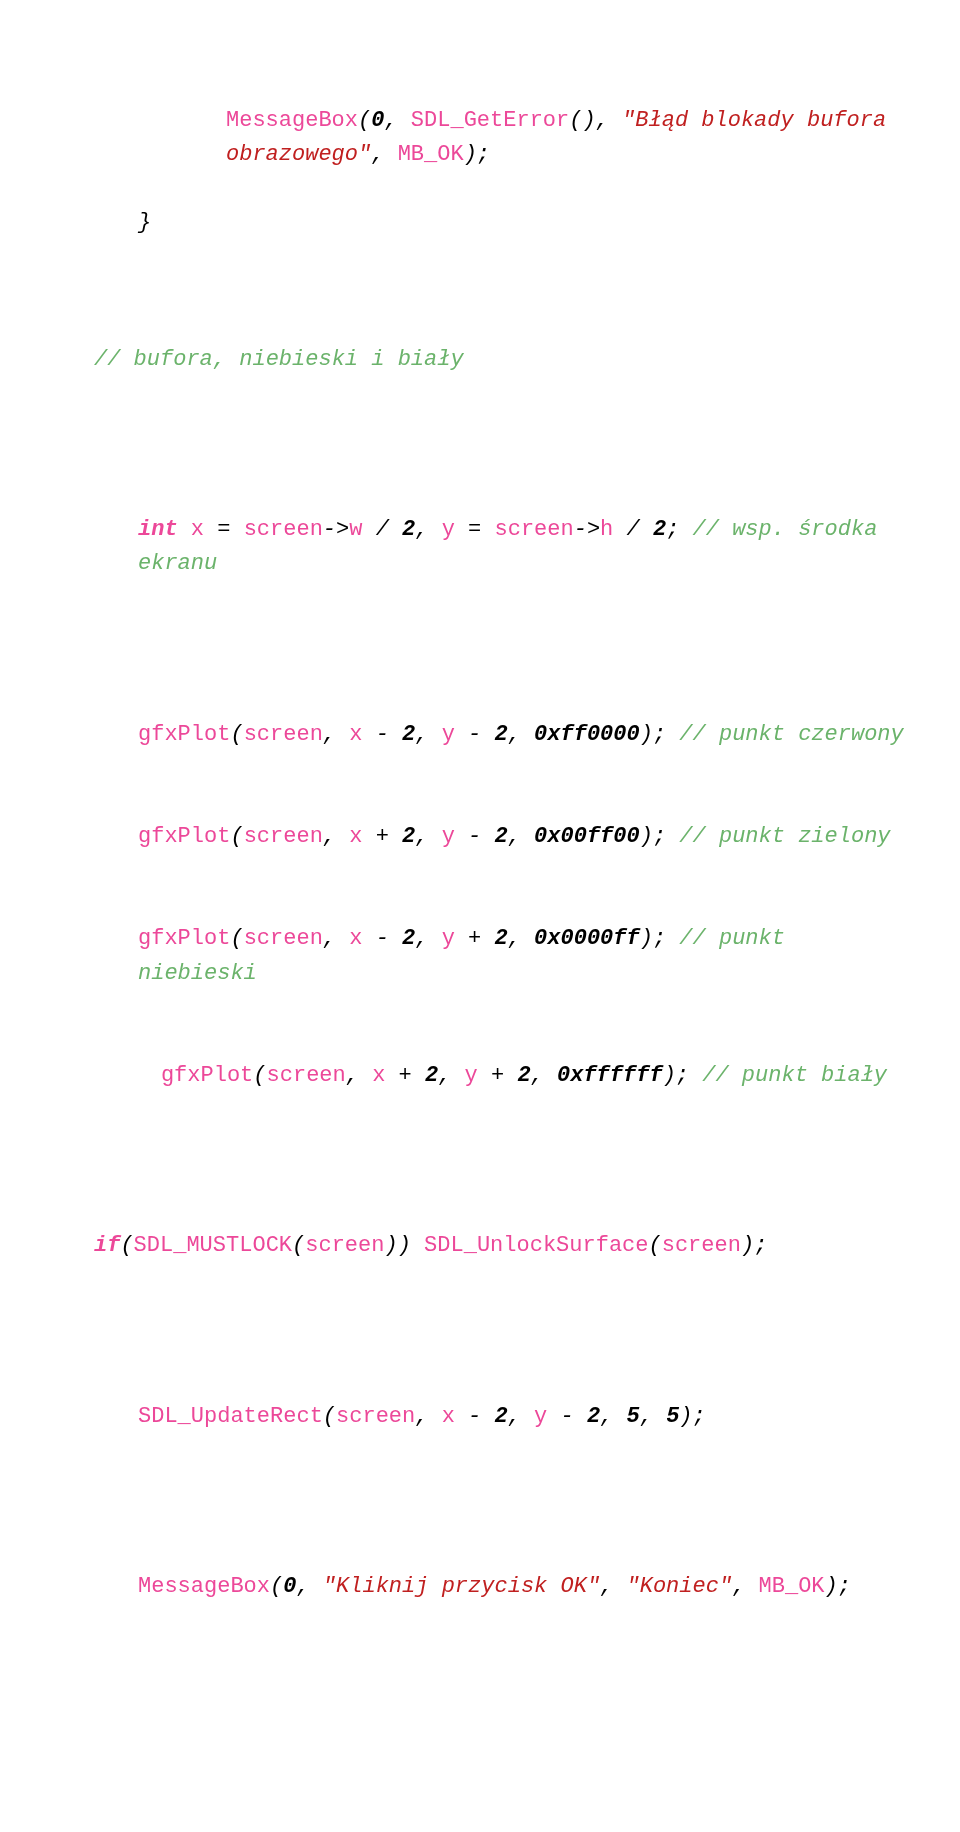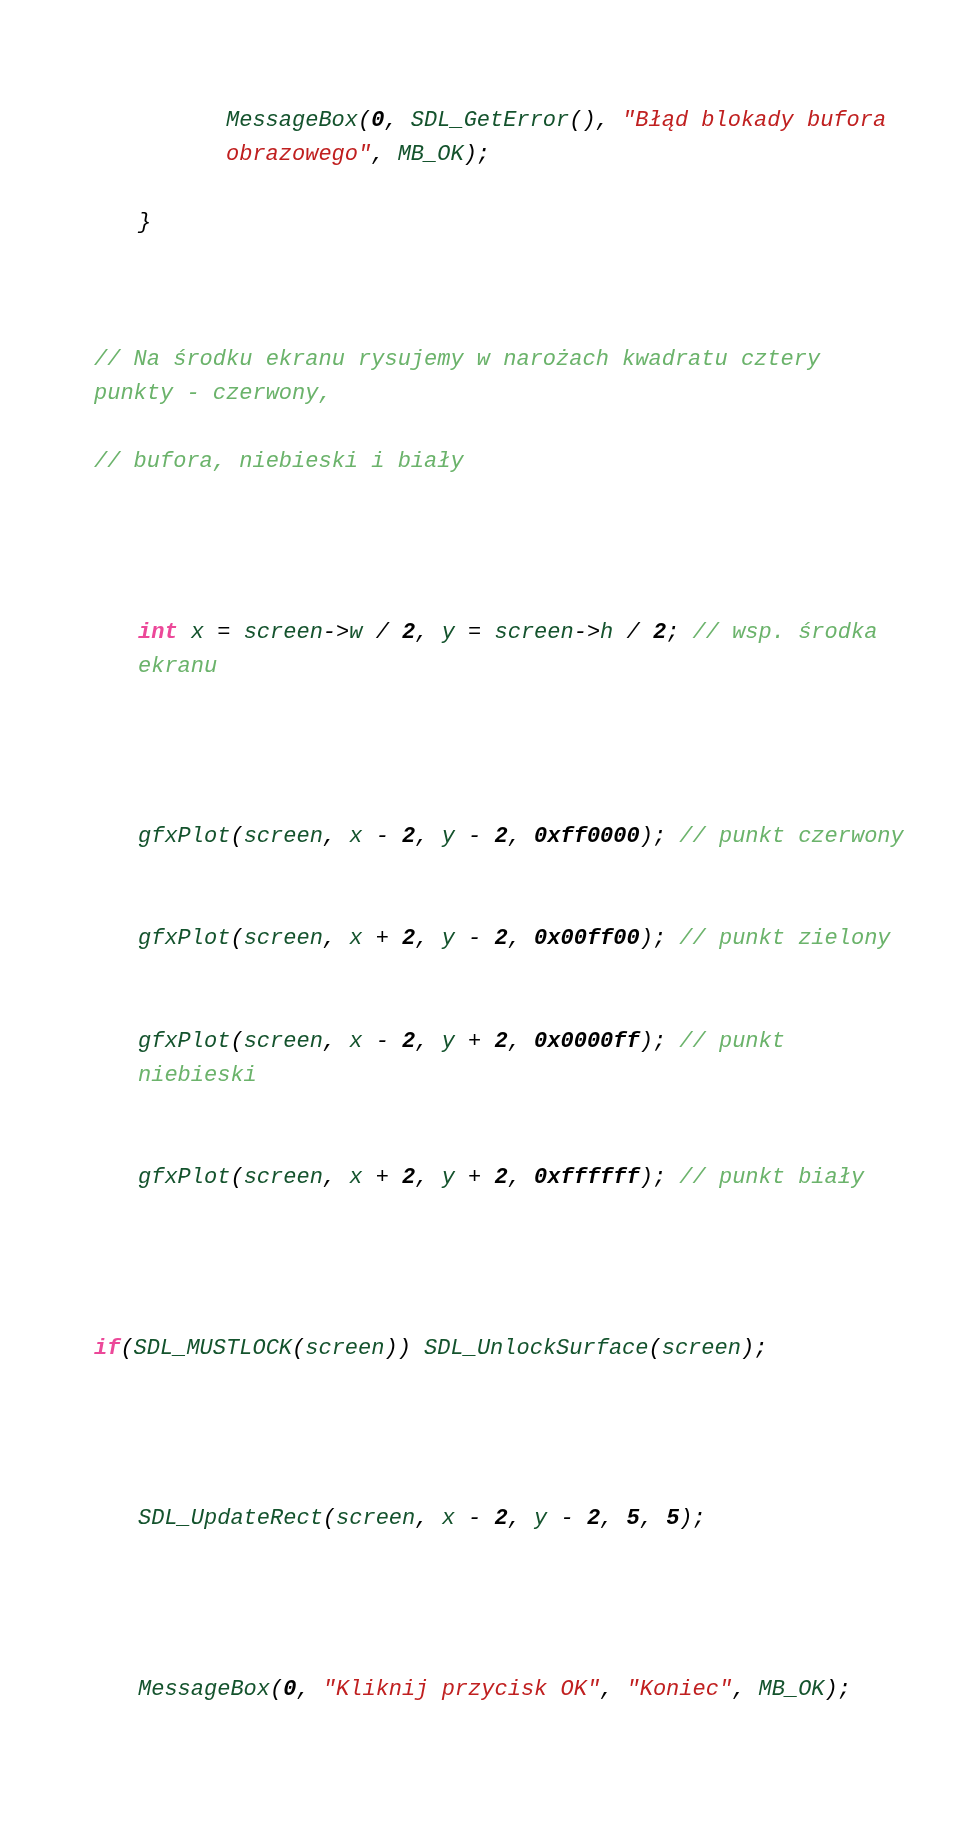--- a/index.html
+++ b/index.html
@@ -13,52 +13,51 @@
   width: 960px;
   box-sizing: border-box;
 }
 .mono {
   font-family: "Courier New", Courier, monospace;
   font-size: 22px;
   line-height: 1.55;
   white-space: pre-wrap;
 }
 .kw  { color: #ec4899; font-weight: bold; font-style: italic; }
-.id  { color: #14532d; font-style: italic; }
+.id  { color: #ec4899; }
 .num { color: #000; font-weight: bold; font-style: italic; }
 .str { color: #c02020; font-style: italic; }
 .com { color: #6bb36b; font-style: italic; }
 .plain { color: #000; font-style: italic; }
 </style>
 </head>
 <body>
 
 <div class="mono">
 <span style="display:block; padding-left:88px; text-indent:-88px; margin-left:88px;">
 <span class="id">MessageBox</span><span class="plain">(</span><span class="num">0</span><span class="plain">, </span><span class="id">SDL_GetError</span><span class="plain">(), </span><span class="str">"Błąd blokady bufora obrazowego"</span><span class="plain">, </span><span class="id">MB_OK</span><span class="plain">);</span>
 </span>
 <span style="display:block; padding-left:88px;"><span class="plain">}</span></span>
 <br>
-<span style="display:block; padding-left:44px;"><span class="com">// Na środku ekranu rysujemy w narożach kwadratu cztery punkty - czerwony,</span></span>
 <span style="display:block; padding-left:44px;"><span class="com">// bufora, niebieski i biały</span></span>
 <br>
 <span style="display:block; padding-left:44px; text-indent:-44px; margin-left:44px;">
 <span class="kw">int</span><span class="plain"> </span><span class="id">x</span><span class="plain"> = </span><span class="id">screen</span><span class="plain">-&gt;</span><span class="id">w</span><span class="plain"> / </span><span class="num">2</span><span class="plain">, </span><span class="id">y</span><span class="plain"> = </span><span class="id">screen</span><span class="plain">-&gt;</span><span class="id">h</span><span class="plain"> / </span><span class="num">2</span><span class="plain">; </span><span class="com">// wsp. środka ekranu</span>
 </span>
 <br>
 <span style="display:block; padding-left:44px; text-indent:-44px; margin-left:44px;">
 <span class="id">gfxPlot</span><span class="plain">(</span><span class="id">screen</span><span class="plain">, </span><span class="id">x</span><span class="plain"> - </span><span class="num">2</span><span class="plain">, </span><span class="id">y</span><span class="plain"> - </span><span class="num">2</span><span class="plain">, </span><span class="num">0xff0000</span><span class="plain">); </span><span class="com">// punkt czerwony</span>
 </span>
 <span style="display:block; padding-left:44px; text-indent:-44px; margin-left:44px;">
 <span class="id">gfxPlot</span><span class="plain">(</span><span class="id">screen</span><span class="plain">, </span><span class="id">x</span><span class="plain"> + </span><span class="num">2</span><span class="plain">, </span><span class="id">y</span><span class="plain"> - </span><span class="num">2</span><span class="plain">, </span><span class="num">0x00ff00</span><span class="plain">); </span><span class="com">// punkt zielony</span>
 </span>
 <span style="display:block; padding-left:44px; text-indent:-44px; margin-left:44px;">
 <span class="id">gfxPlot</span><span class="plain">(</span><span class="id">screen</span><span class="plain">, </span><span class="id">x</span><span class="plain"> - </span><span class="num">2</span><span class="plain">, </span><span class="id">y</span><span class="plain"> + </span><span class="num">2</span><span class="plain">, </span><span class="num">0x0000ff</span><span class="plain">); </span><span class="com">// punkt niebieski</span>
 </span>
-<span style="display:block; padding-left:44px; text-indent:-44px; margin-left:44px;">
+<span style="display:block; padding-left:44px; text-indent:-44px; margin-left:44px;text-align:center;">
 <span class="id">gfxPlot</span><span class="plain">(</span><span class="id">screen</span><span class="plain">, </span><span class="id">x</span><span class="plain"> + </span><span class="num">2</span><span class="plain">, </span><span class="id">y</span><span class="plain"> + </span><span class="num">2</span><span class="plain">, </span><span class="num">0xffffff</span><span class="plain">); </span><span class="com">// punkt biały</span>
 </span>
 <br>
 <span style="display:block; padding-left:44px;">
 <span class="kw">if</span><span class="plain">(</span><span class="id">SDL_MUSTLOCK</span><span class="plain">(</span><span class="id">screen</span><span class="plain">)) </span><span class="id">SDL_UnlockSurface</span><span class="plain">(</span><span class="id">screen</span><span class="plain">);</span>
 </span>
 <br>
 <span style="display:block; padding-left:88px;">
 <span class="id">SDL_UpdateRect</span><span class="plain">(</span><span class="id">screen</span><span class="plain">, </span><span class="id">x</span><span class="plain"> - </span><span class="num">2</span><span class="plain">, </span><span class="id">y</span><span class="plain"> - </span><span class="num">2</span><span class="plain">, </span><span class="num">5</span><span class="plain">, </span><span class="num">5</span><span class="plain">);</span>
 </span>

